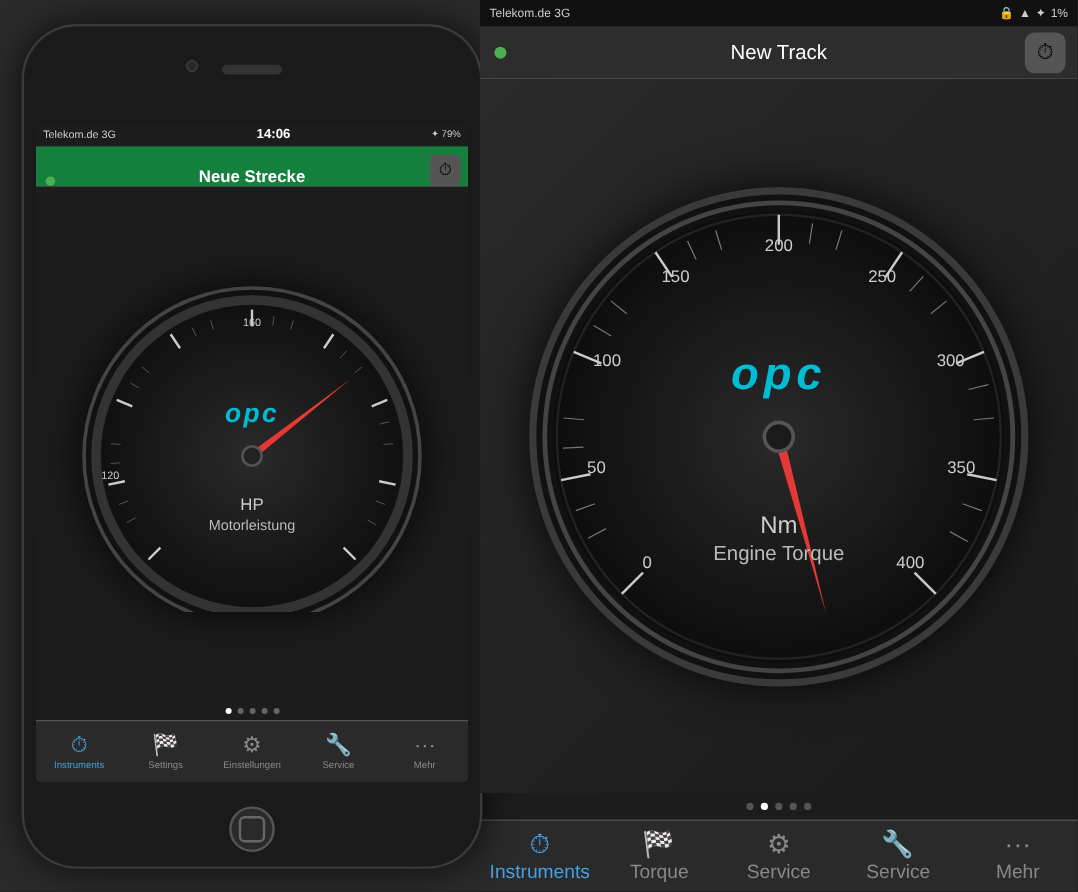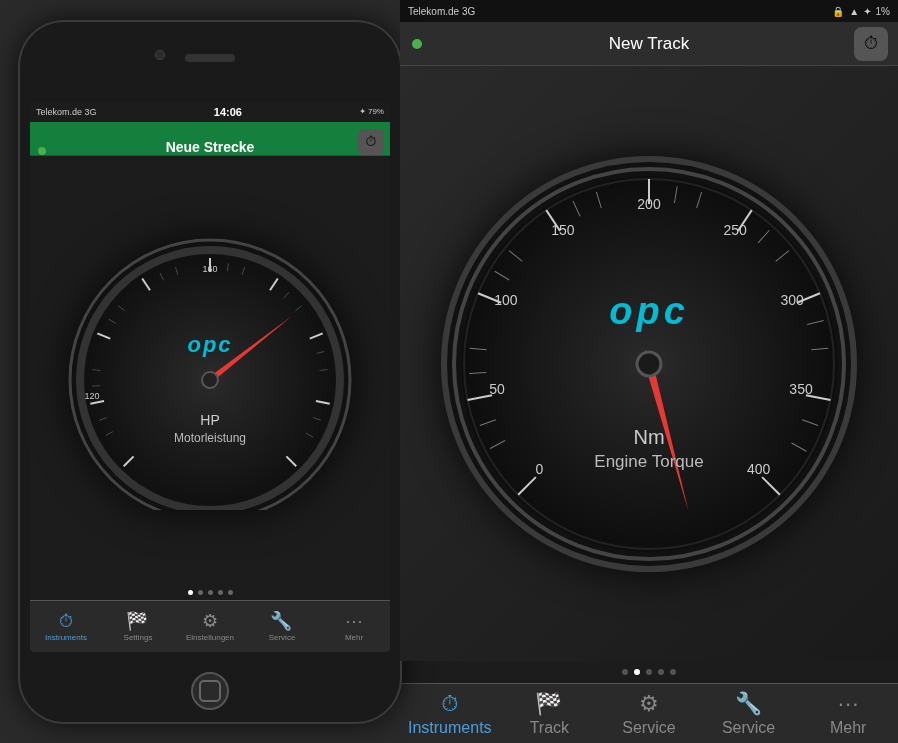--- a/index.html
+++ b/index.html
@@ -530,21 +530,21 @@
       <div class="page-dot-right"></div>
     </div>
 
     <div class="tab-bar-right">
       <div class="tab-item-right active">
         <span class="tab-icon">⏱</span>
         <span class="tab-label">Instruments</span>
       </div>
       <div class="tab-item-right">
         <span class="tab-icon">🏁</span>
-        <span class="tab-label">Track</span>
+        <span class="tab-label">Torque</span>
       </div>
       <div class="tab-item-right">
         <span class="tab-icon">⚙</span>
         <span class="tab-label">Service</span>
       </div>
       <div class="tab-item-right">
         <span class="tab-icon">🔧</span>
         <span class="tab-label">Service</span>
       </div>
       <div class="tab-item-right">

